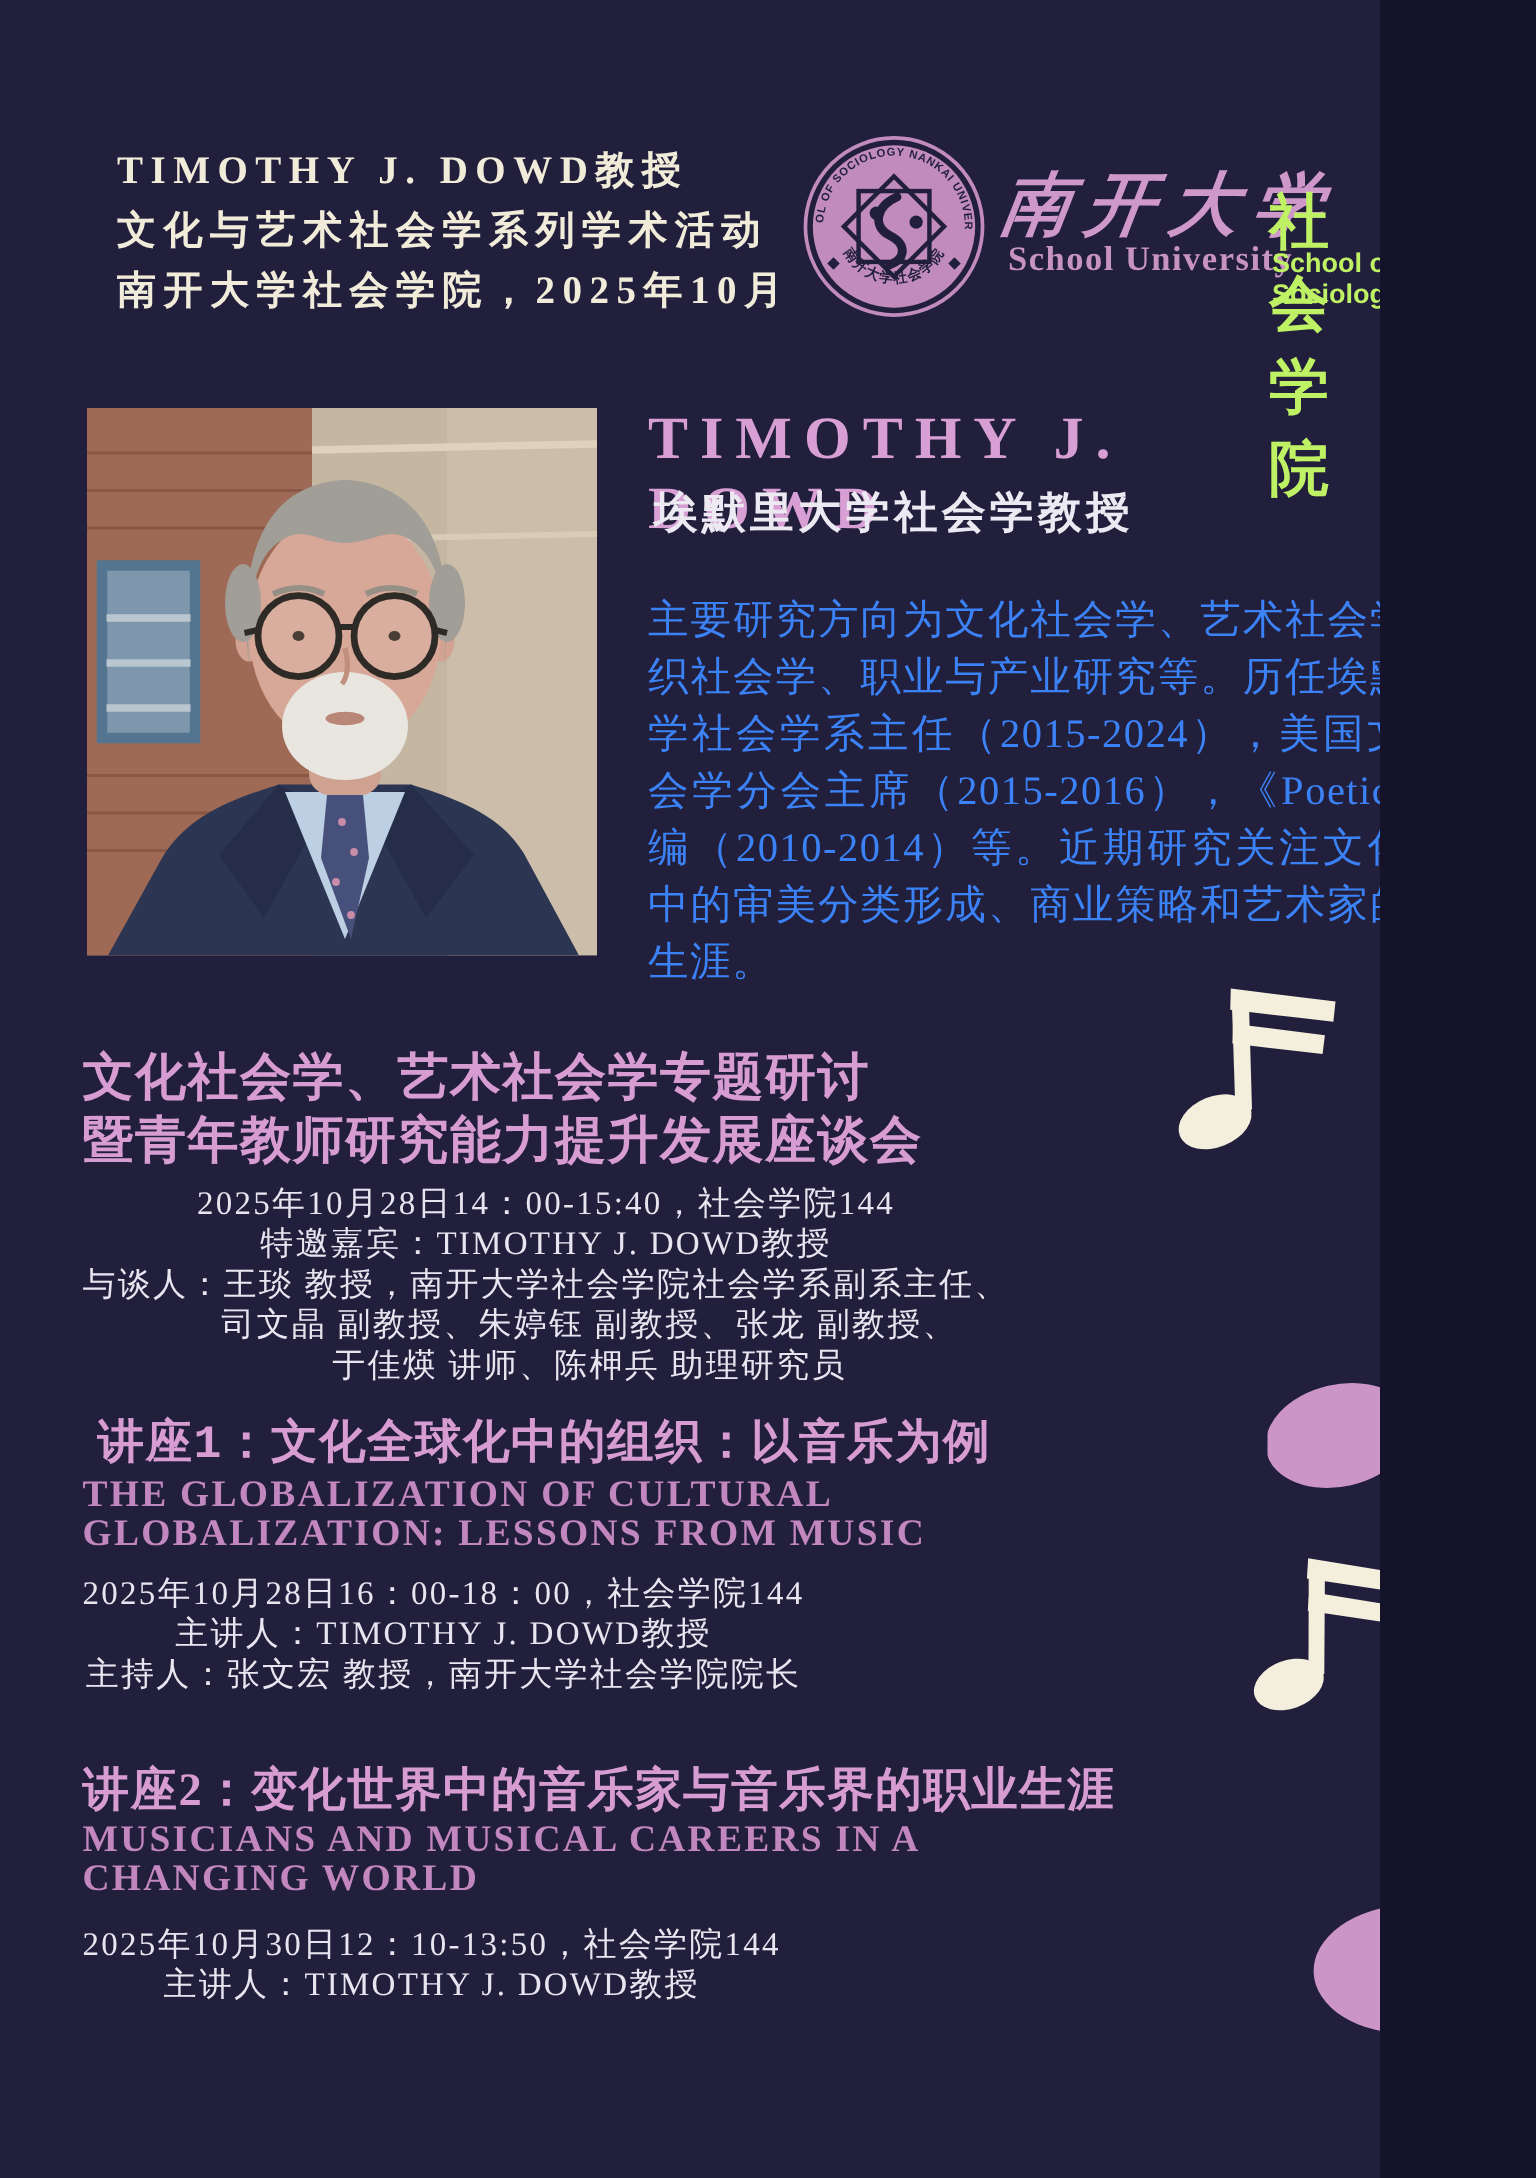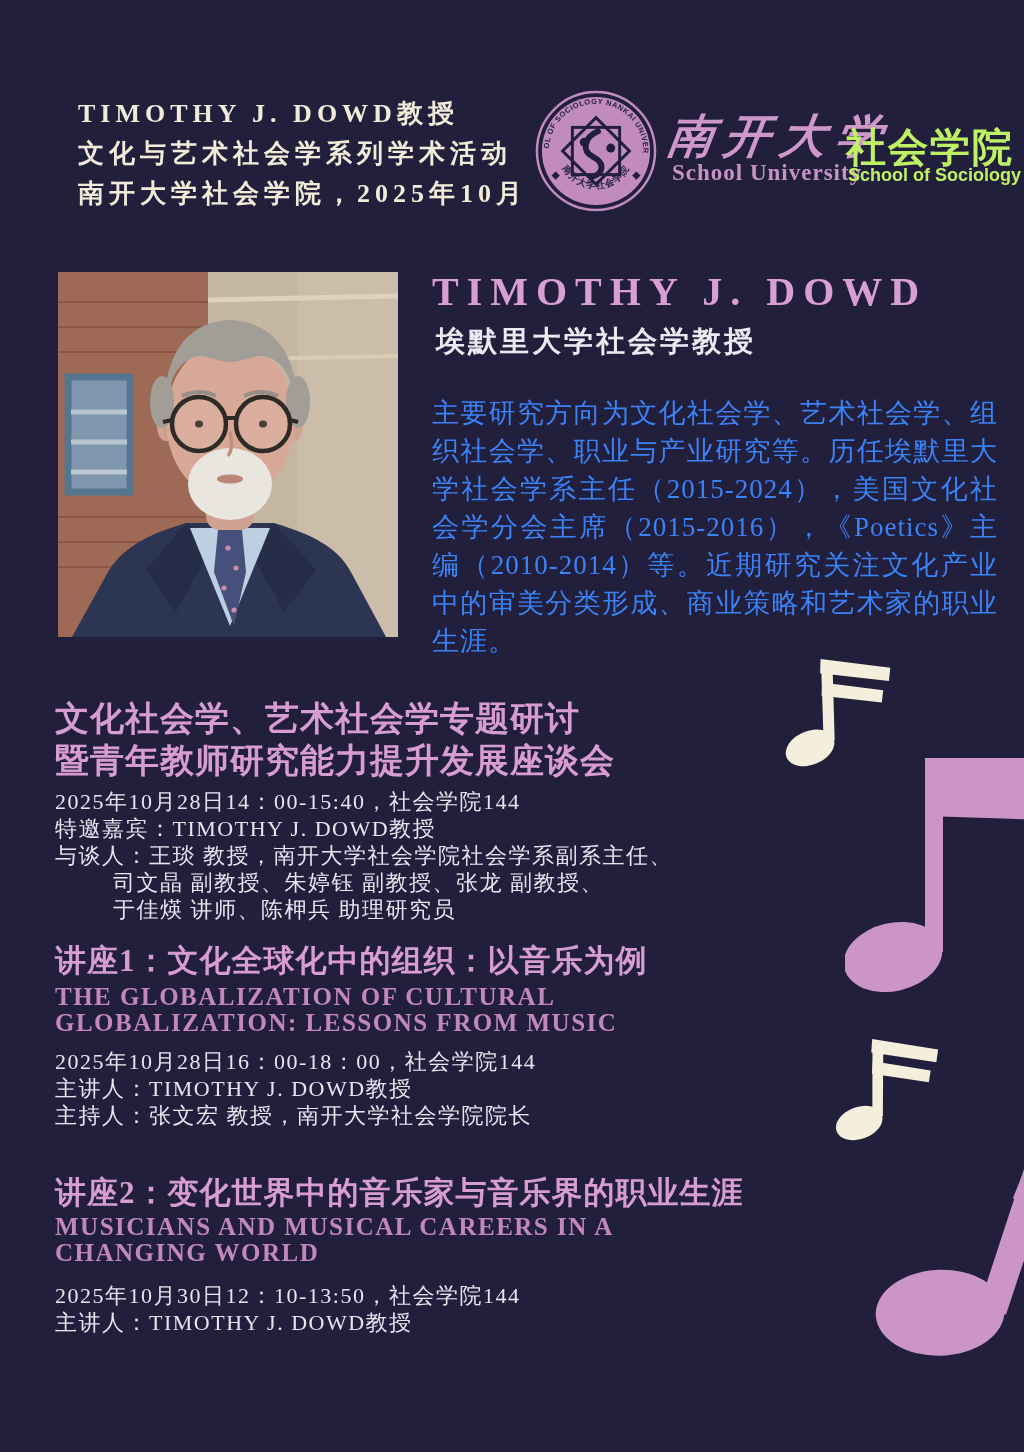--- a/index.html
+++ b/index.html
@@ -1,17 +1,17 @@
 <!DOCTYPE html>
 <html><head>
 <meta charset="utf-8">
 <style>
   html,body{margin:0;padding:0;background:#15132a;}
   .poster{
-    position:relative;width:1024px;height:1452px;overflow:hidden;
+    position:relative;width:920px;height:1452px;overflow:hidden;
     background:#221f3c;font-family:"Liberation Serif",serif;
     -webkit-font-smoothing:antialiased;
   }
   .abs{position:absolute;}
 
   
   .hdr{left:78px;top:94px;color:#f1ebd9;font-weight:bold;}
   .hdr div{font-size:26px;line-height:40px;letter-spacing:5px;}
 
   
@@ -28,28 +28,28 @@
   .photo{left:58px;top:272px;width:340px;height:365px;}
 
   
   .prof-name{left:432px;top:268px;font-size:40px;font-weight:bold;color:#d79fd3;letter-spacing:8px;}
   .prof-title{left:436px;top:322px;font-size:29px;font-weight:bold;color:#ece9f2;letter-spacing:3px;}
   .prof-bio{left:432px;top:394px;width:566px;font-size:27px;line-height:38px;
     color:#3b82f6;letter-spacing:1px;text-align:justify;}
 
   
   .sem-title{left:55px;top:698px;font-size:34px;font-weight:bold;color:#d79dd3;line-height:42px;letter-spacing:1px;}
-  .detail{color:#e8e5f0;font-size:22px;line-height:27px;letter-spacing:1.5px;}
+  .detail{color:#e8e5f0;font-size:22px;line-height:27px;letter-spacing:1.5px;text-align:center;}
   .sem-details{left:55px;top:788px;}
   .indent{padding-left:58px;}
 
   
   .lec-title{font-size:31px;font-weight:bold;color:#d79dd3;letter-spacing:1px;}
   .lec-en{font-size:25px;line-height:26px;font-weight:bold;color:#c287be;letter-spacing:1.5px;}
-  .lec1-title{left:55px;top:940px;}
+  .lec1-title{left:65px;top:940px;font-family:Liberation Mono, monospace;}
   .lec1-en{left:55px;top:984px;}
   .lec1-details{left:55px;top:1048px;}
   .lec2-title{left:55px;top:1172px;}
   .lec2-en{left:55px;top:1214px;}
   .lec2-details{left:55px;top:1282px;}
 
   
   .note{pointer-events:none;}
 </style>
 </head>

